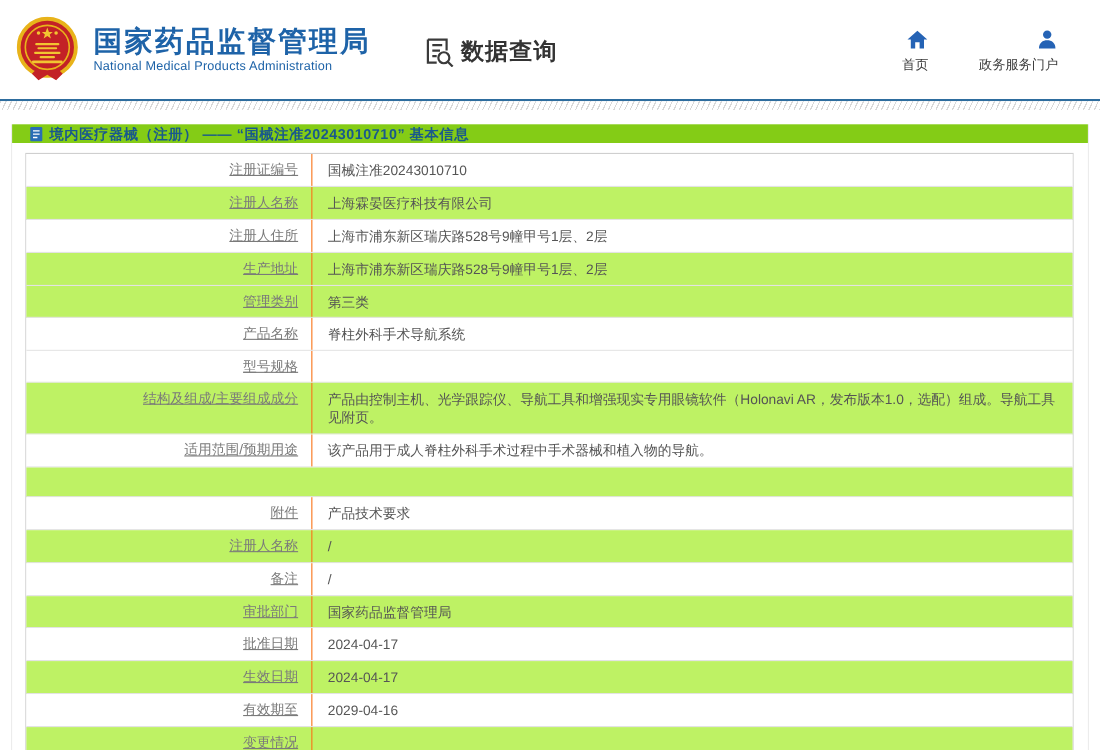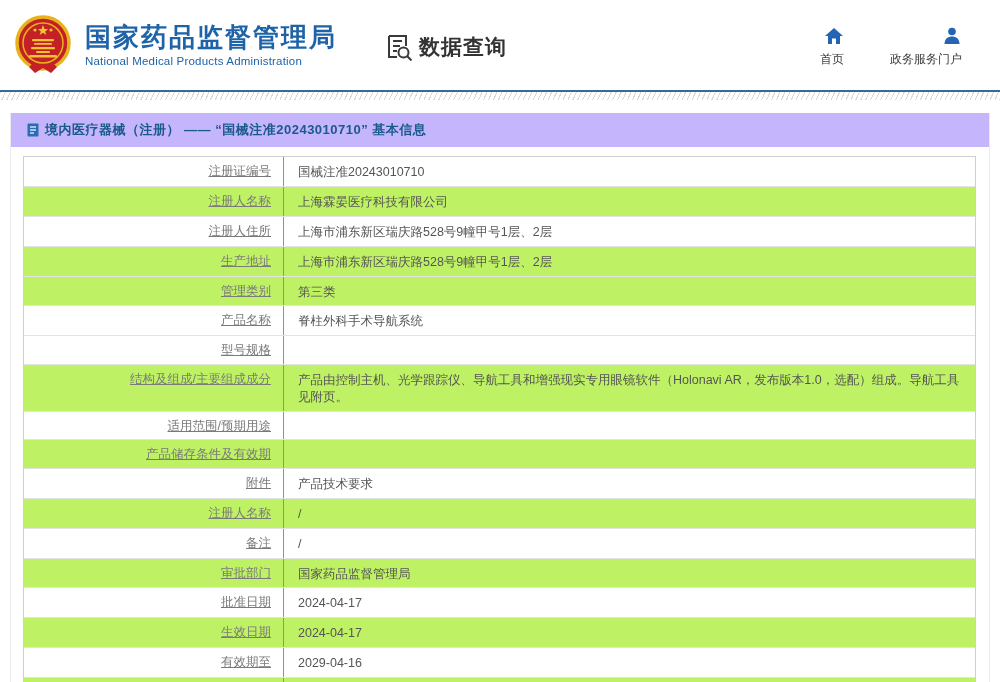--- a/index.html
+++ b/index.html
@@ -22,21 +22,21 @@
   .nav-icon { width:20px; height:20px; }
   .nav-label { font-size:12px; color:#3a3a3a; margin-top:5px; white-space:nowrap; }
 
   
   .blue-rule { height:2px; background:#2e6d9e; }
   .hatch { height:8px;
     background:repeating-linear-gradient(115deg,#d9d9d9 0px,#d9d9d9 1px,#ffffff 1px,#ffffff 4.5px); }
 
   
   .panel { margin:13px 10px 0 10px; background:#fff; border:1px solid #ececec; border-top:none; }
-  .breadcrumb { height:34px; background:#c4b5fd; display:flex; align-items:center; padding:0 16px; }
+  .breadcrumb { height:17px; background:#84cc16; display:flex; align-items:center; padding:0 16px; }
   .bc-icon { width:12px; height:14px; margin-right:6px; flex:0 0 auto; }
   .bc-text { font-size:13px; font-weight:bold; color:#19598c; letter-spacing:.5px; }
 
   
   .info-table { margin:9px 13px 8px 12px; border:1px solid #cfcfcf; }
   .trow { display:flex; min-height:27.4px; background:#fff; border-bottom:1px solid #e3e3e3; }
   .trow:last-child { border-bottom:none; }
   .trow.alt { background:#bef264; }
   .tlabel { width:260px; flex:0 0 260px; text-align:right; padding:7px 12px 5px 6px;
     color:#7a7a7a; font-size:12.5px; border-right:1px solid #f97316; line-height:1.25;text-decoration:underline; }
@@ -144,23 +144,23 @@
       </div>
       <div class="trow">
         <div class="tlabel">型号规格</div>
       </div>
       <div class="trow alt">
         <div class="tlabel">结构及组成/主要组成成分</div>
         <div class="tvalue">产品由控制主机、光学跟踪仪、导航工具和增强现实专用眼镜软件（Holonavi AR，发布版本1.0，选配）组成。导航工具见附页。</div>
       </div>
       <div class="trow">
         <div class="tlabel">适用范围/预期用途</div>
+        <div class="tvalue">该产品用于成人脊柱外科手术过程中手术器械和植入物的导航。</div>
       </div>
       <div class="trow alt">
-        <div class="tlabel">产品储存条件及有效期</div>
         <div class="tvalue"></div>
       </div>
       <div class="trow">
         <div class="tlabel">附件</div>
         <div class="tvalue">产品技术要求</div>
       </div>
       <div class="trow alt">
         <div class="tlabel">注册人名称</div>
         <div class="tvalue">/</div>
       </div>

